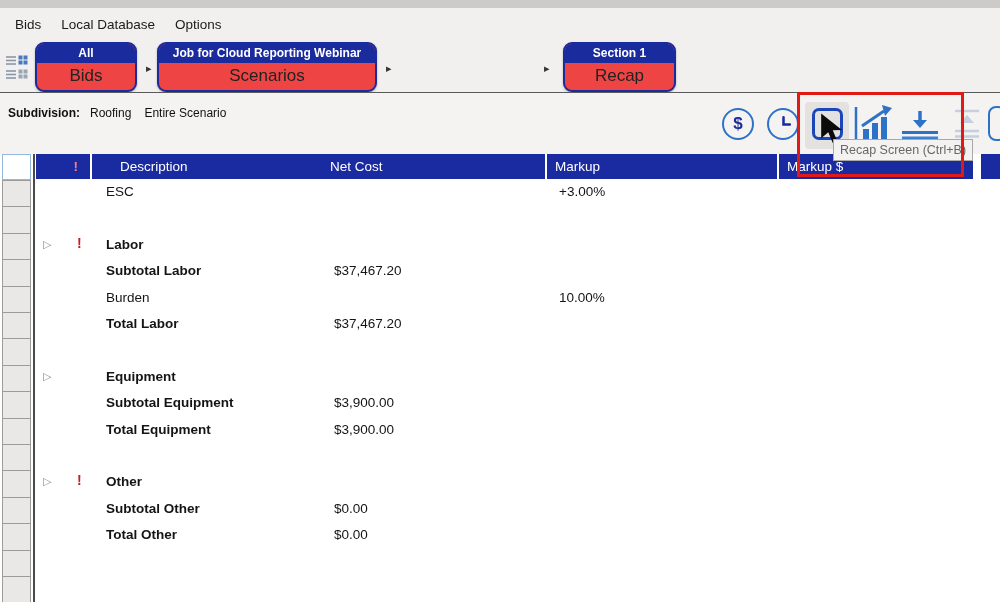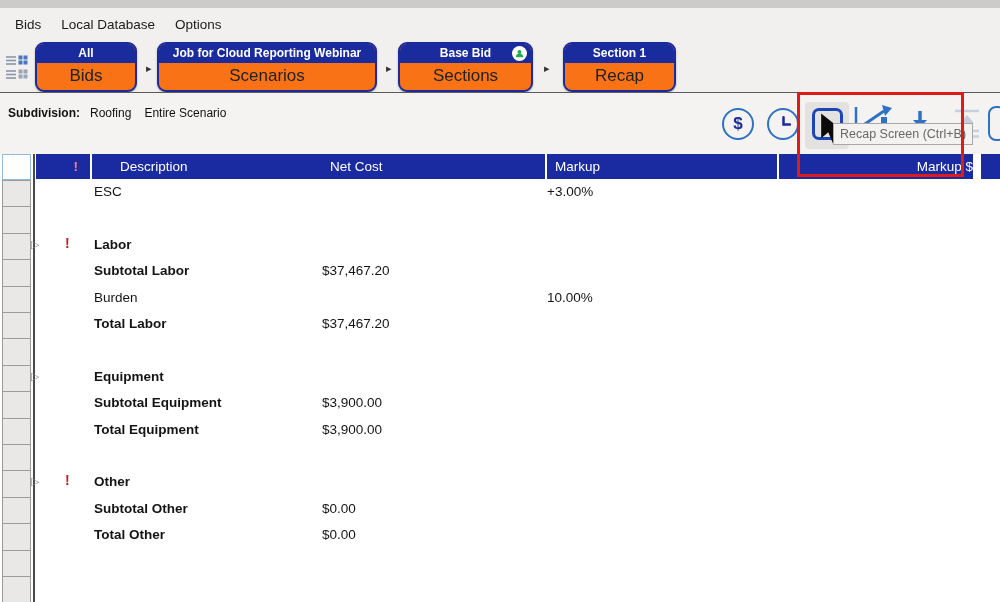--- a/index.html
+++ b/index.html
@@ -9,21 +9,21 @@
 
   
   .title-strip{position:absolute;left:0;top:0;width:1000px;height:8px;background:#cccbca;}
   .menubar{position:absolute;left:0;top:8px;width:1000px;height:32px;background:#f1f0ef;
            display:flex;align-items:center;padding-left:15px;font-size:13.5px;color:#1a1a1a;}
   .menu-item{margin-right:20px;cursor:default;}
 
   
   .navbar{position:absolute;left:0;top:40px;width:1000px;height:52px;background:#f1f0ef;}
   .view-switcher{position:absolute;left:6px;top:15px;width:22px;height:26px;}
-  .nav-btn{position:absolute;top:2px;border:2px solid #1a2b9e;border-radius:9px;background:#f97316;
+  .nav-btn{position:absolute;top:2px;border:2px solid #1a2b9e;border-radius:9px;background:#ef4444;
            overflow:hidden;box-shadow:0 1px 2px rgba(0,0,0,.3);}
   .nav-btn .top{background:#1a2b9e;color:#fff;font-weight:bold;font-size:12px;text-align:center;
                 height:19px;line-height:19px;white-space:nowrap;position:relative;}
   .nav-btn .bottom{height:27px;line-height:26px;text-align:center;font-size:17px;color:#222;}
   .nav-b1{left:35px;width:102px;}
   .nav-b2{left:157px;width:220px;}
   .nav-b3{left:398px;width:135px;}
   .nav-b4{left:563px;width:113px;}
   .nav-sep{position:absolute;top:22px;font-size:11px;color:#333;}
   .sep1{left:146px;}.sep2{left:386px;}.sep3{left:544px;}
@@ -43,41 +43,41 @@
   .recap-btn{position:absolute;left:805px;top:9px;width:44px;height:47px;background:#e4e2e1;border-radius:4px;}
   .recap-square{position:absolute;left:7px;top:6px;width:31px;height:32px;border:3px solid #1c46b8;border-radius:7px;}
   .cursor{position:absolute;left:15px;top:11px;}
   .ico-chart{position:absolute;left:853px;top:12px;}
   .ico-down{position:absolute;left:898px;top:16px;}
   .ico-up-disabled{position:absolute;left:948px;top:15px;}
   .ico-partial{position:absolute;left:988px;top:13px;width:18px;height:35px;border:2.5px solid #2e72c8;border-radius:8px;}
 
   
   .red-box{position:absolute;left:797px;top:92px;width:167px;height:85px;border:3px solid #df1a17;z-index:60;pointer-events:none;}
-  .tooltip{position:absolute;left:833px;top:123px;height:22px;min-width:130px;background:#f3f2f1;
+  .tooltip{position:absolute;left:833px;top:139px;height:22px;min-width:130px;background:#f3f2f1;
            border:1px solid #a8a8a8;color:#686868;font-size:12.5px;line-height:20px;text-align:center;
            padding:0 6px;z-index:55;white-space:nowrap;}
 
   
   .grid{position:absolute;left:0;top:154px;width:1000px;height:448px;background:#fff;}
   .gutter{position:absolute;left:2px;top:26px;width:29px;height:422px;
           border-left:1px solid #9b9b9b;border-right:1px solid #9b9b9b;
           background:repeating-linear-gradient(to bottom,#9b9b9b 0 1px,#e9e8e6 1px 26.4px);}
   .gutter-first{position:absolute;left:2px;top:0;width:29px;height:26px;background:#fff;border:1.5px solid #93b9dc;}
   .grid-vline{position:absolute;left:33px;top:0;width:1.5px;height:448px;background:#4a4a4a;}
   .hdr{position:absolute;left:36px;top:0;width:964px;height:25px;}
   .hcell{position:absolute;top:0;height:25px;background:#1a2aa1;color:#fff;font-size:13.5px;
          line-height:25px;padding-left:8px;white-space:nowrap;overflow:hidden;}
   .h-bang{left:0;width:54px;text-align:right;padding-right:12px;color:#ff7a7a;font-weight:bold;}
   .h-desc{left:56px;width:260px;padding-left:28px;}
   .h-net{left:286px;width:223px;}
   .h-markup{left:511px;width:230px;}
-  .h-markup5{left:743px;width:194px;text-align:right;}
+  .h-markup5{left:743px;width:194px;}
   .h-extra{left:945px;width:19px;}
-  .rows{position:absolute;left:28px;top:25px;width:852px;height:423px;}
+  .rows{position:absolute;left:40px;top:25px;width:852px;height:423px;}
   .row{position:relative;height:26.4px;}
   .row .tri{position:absolute;left:3px;top:5px;color:#8a8a8a;font-size:11px;line-height:14px;}
   .row .bang{position:absolute;left:37px;top:3px;color:#c41e1e;font-weight:bold;font-size:14px;}
   .row .desc{position:absolute;left:66px;top:5px;font-size:13.5px;color:#141414;white-space:nowrap;}
   .row .net{position:absolute;left:294px;top:5px;font-size:13.5px;color:#141414;}
   .row .markup{position:absolute;left:519px;top:5px;font-size:13.5px;color:#141414;}
   .row.bold .desc{font-weight:bold;}
 </style>
 </head>
 <body>
@@ -121,32 +121,20 @@
       <div class="bottom">Bids</div>
     </div>
     <span class="nav-sep sep1">▸</span>
 
     <div class="nav-btn nav-b2">
       <div class="top">Job for Cloud Reporting Webinar</div>
       <div class="bottom">Scenarios</div>
     </div>
     <span class="nav-sep sep2">▸</span>
 
-    <div class="nav-btn nav-b3">
-      <div class="top">
-        <span>Base Bid</span>
-        <span class="badge">
-          <svg width="11" height="11" viewBox="0 0 15 15">
-            <circle cx="7.5" cy="5.5" r="2.7" fill="#2aa84f"></circle>
-            <path d="M2.6 12.5 a4.9 4.9 0 0 1 9.8 0 Z" fill="#2aa84f"></path>
-          </svg>
-        </span>
-      </div>
-      <div class="bottom">Sections</div>
-    </div>
     <span class="nav-sep sep3">▸</span>
 
     <div class="nav-btn nav-b4">
       <div class="top">Section 1</div>
       <div class="bottom">Recap</div>
     </div>
   </div>
 
   <div class="subdiv">
     <div class="subdiv-text">

